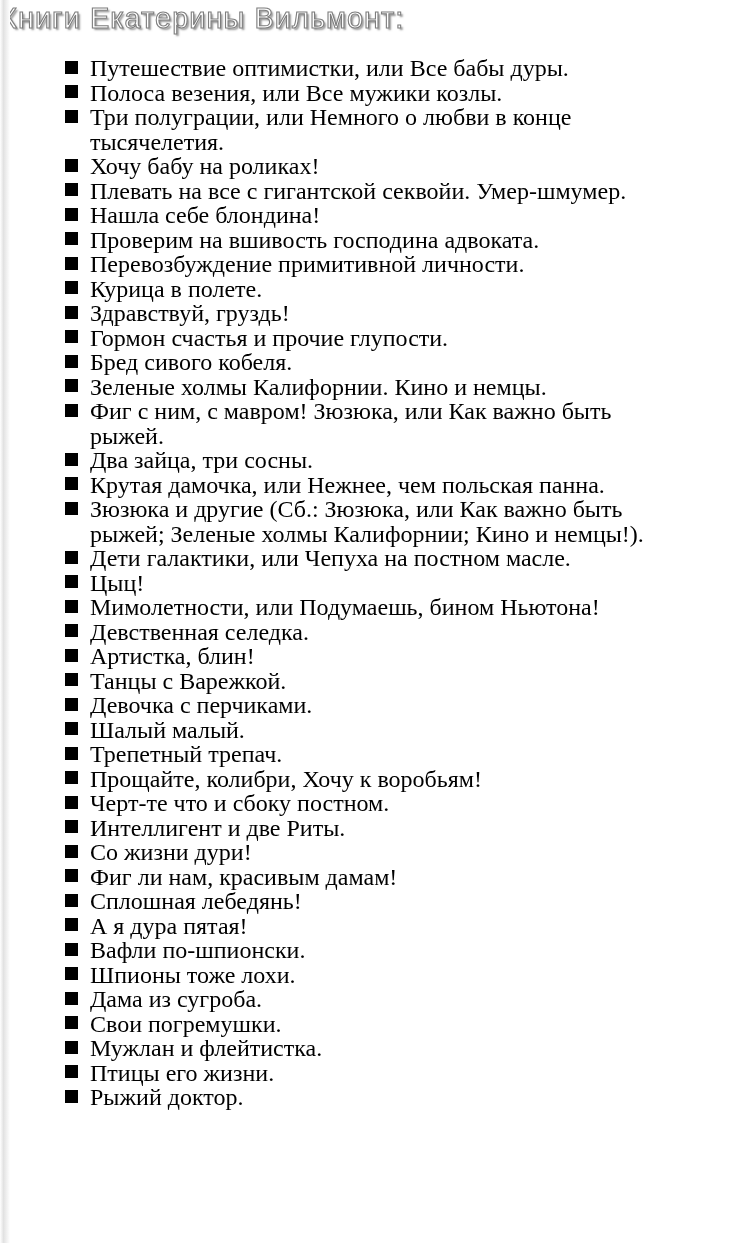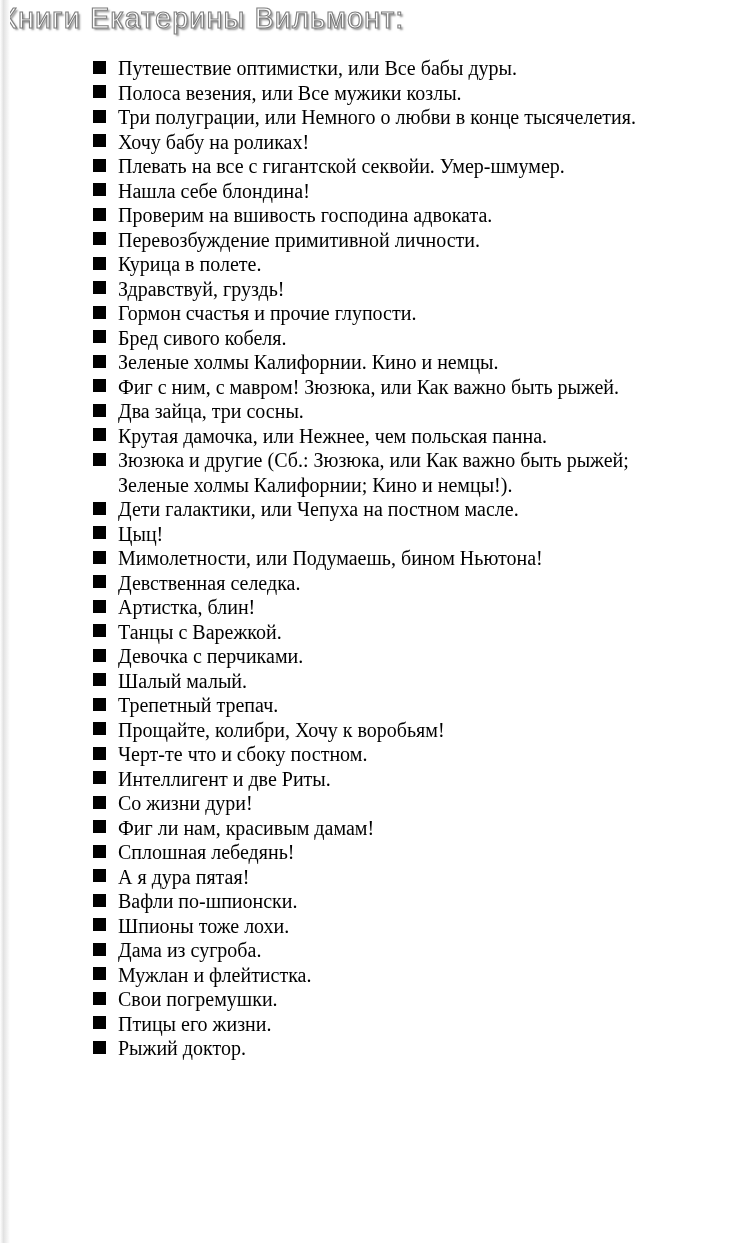--- a/index.html
+++ b/index.html
@@ -44,23 +44,22 @@
   }
   ul.book-list {
     list-style: none;
     margin: 20px 0 0 65px;
     padding: 0;
     width: 620px;
   }
   ul.book-list li {
     position: relative;
     padding-left: 25px;
-    font-size: 20px;
+    font-size: 24px;
     line-height: 24.5px;
-    margin-left: 28px;
   }
   ul.book-list li .bullet {
     position: absolute;
     left: 0;
     top: 4.5px;
     width: 13px;
     height: 13px;
     background: #000000;
     display: block;
   }
@@ -216,25 +215,25 @@
       <li>
     <span class="bullet"></span>
     <span>Шпионы тоже лохи.</span>
   </li>
       <li>
     <span class="bullet"></span>
     <span>Дама из сугроба.</span>
   </li>
       <li>
     <span class="bullet"></span>
+    <span>Свои погремушки.</span>
+  </li>
+      <li>
+    <span class="bullet"></span>
     <span>Мужлан и флейтистка.</span>
-  </li>
-      <li>
-    <span class="bullet"></span>
-    <span>Свои погремушки.</span>
   </li>
       <li>
     <span class="bullet"></span>
     <span>Птицы его жизни.</span>
   </li>
       <li>
     <span class="bullet"></span>
     <span>Рыжий доктор.</span>
   </li>
     </ul>

